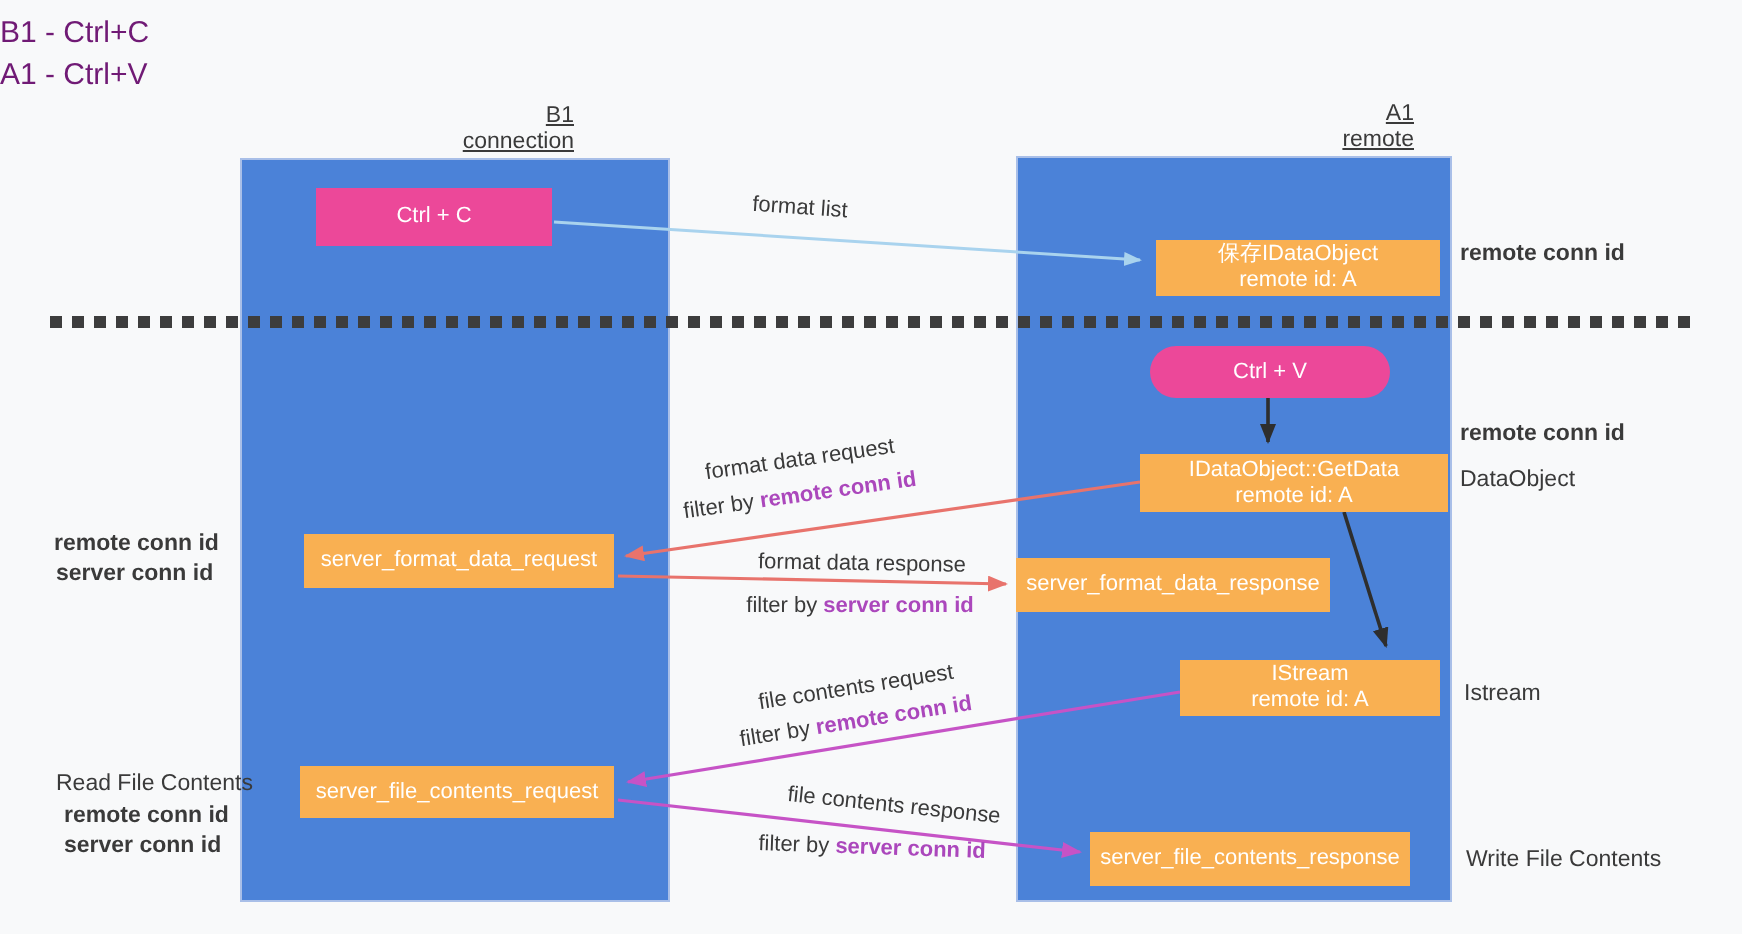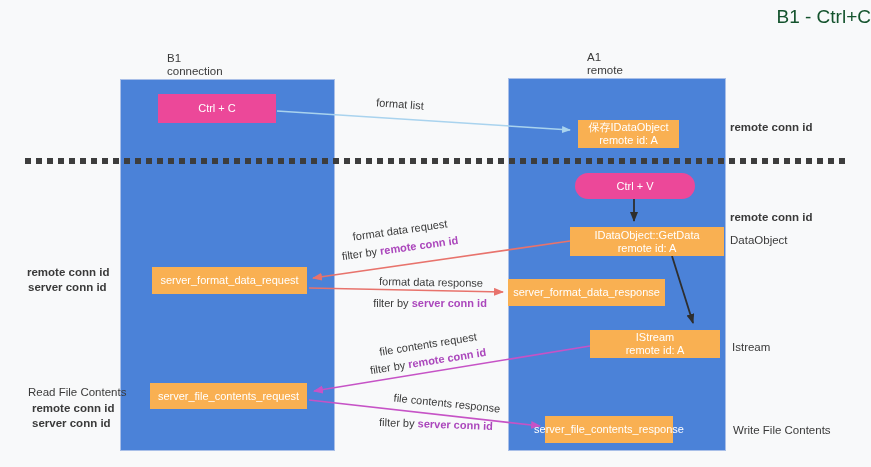--- a/index.html
+++ b/index.html
@@ -1,38 +1,39 @@
 <!DOCTYPE html>
 <html><head>
 <meta charset="utf-8">
 <style>
   html,body{margin:0;padding:0;background:#f8f9fa;}
   .canvas{position:relative;width:871px;height:467px;background:#f8f9fa;overflow:hidden;
           font-family:"Liberation Sans","DejaVu Sans",sans-serif;color:#3c3c3c;}
-  .title{position:absolute;top:6px;left:0;width:871px;text-align:right;
-         font-size:19px;line-height:21px;color:#14532d;}
-  .lane-header{position:absolute;width:120px;text-align:left;font-size:11.5px;line-height:13px;color:#3a3a3a;}
+  .title{position:absolute;top:6px;left:0;width:871px;text-align:left;
+         font-size:15px;line-height:21px;color:#701a75;}
+  .lane-header{position:absolute;width:120px;text-align:right;font-size:11.5px;line-height:13px;color:#3a3a3a;text-decoration:underline;}
   .lane{position:absolute;background:#4b82d8;border:1px solid #a9bfe8;box-sizing:border-box;}
   svg.overlay{position:absolute;left:0;top:0;width:871px;height:467px;pointer-events:none;}
   .node{position:absolute;display:flex;flex-direction:column;align-items:center;justify-content:center;
         color:#ffffff;font-size:11px;line-height:13px;text-align:center;box-sizing:border-box;}
   .node.orange{background:#f9b052;}
   .node.green{background:#ec4899;}
   .mid-label{position:absolute;font-size:11px;color:#3a3a3a;white-space:nowrap;transform-origin:center;}
   .bold-purple{color:#ab47bc;font-weight:bold;}
   .bold-green{color:#66bb6a;font-weight:bold;}
   .side-label{position:absolute;font-size:11.5px;white-space:nowrap;color:#3a3a3a;}
 </style>
 </head>
 <body>
 
 <div class="canvas">
 
   <div class="title">
     <div>B1 - Ctrl+C</div>
+    <div>A1 - Ctrl+V</div>
   </div>
 
   <div class="lane-header" style="left:167px;top:52px;">
     <div>B1</div>
     <div>connection</div>
   </div>
   <div class="lane-header" style="left:587px;top:51px;">
     <div>A1</div>
     <div>remote</div>
   </div>
@@ -62,21 +63,21 @@
     <line x1="570" y1="241" x2="313" y2="278" stroke="#e8736c" stroke-width="1.6" marker-end="url(#m-salmon)"></line>
     <line x1="309" y1="288" x2="503" y2="292" stroke="#e8736c" stroke-width="1.6" marker-end="url(#m-salmon)"></line>
     <line x1="590" y1="346" x2="314" y2="391" stroke="#c653c6" stroke-width="1.6" marker-end="url(#m-magenta)"></line>
     <line x1="309" y1="400" x2="540" y2="426" stroke="#c653c6" stroke-width="1.6" marker-end="url(#m-magenta)"></line>
   </svg>
 
   <div class="node green" style="left:158px;top:94px;width:118px;height:29px;">
     <div>Ctrl + C</div>
   </div>
 
-  <div class="node orange" style="left:578px;top:120px;width:101px;height:28px;">
+  <div class="node orange" style="left:578px;top:120px;width:142px;height:28px;">
     <div>保存IDataObject</div>
     <div>remote id: A</div>
   </div>
 
   <div class="node green" style="left:575px;top:173px;width:120px;height:26px;border-radius:13px;">
     <div>Ctrl + V</div>
   </div>
 
   <div class="node orange" style="left:570px;top:227px;width:154px;height:29px;">
     <div>IDataObject::GetData</div>
@@ -93,21 +94,21 @@
 
   <div class="node orange" style="left:590px;top:330px;width:130px;height:28px;">
     <div>IStream</div>
     <div>remote id: A</div>
   </div>
 
   <div class="node orange" style="left:150px;top:383px;width:157px;height:26px;">
     <div>server_file_contents_request</div>
   </div>
 
-  <div class="node orange" style="left:545px;top:416px;width:128px;height:27px;">
+  <div class="node orange" style="left:545px;top:416px;width:160px;height:27px;">
     <div>server_file_contents_response</div>
   </div>
 
   <div class="mid-label" style="left:400px;top:98px;transform:translateX(-50%) rotate(4deg);">format list</div>
 
   <div class="mid-label" style="left:400px;top:224px;transform:translateX(-50%) rotate(-8deg);">format data request</div>
   <div class="mid-label" style="left:400px;top:242px;transform:translateX(-50%) rotate(-8deg);">
     <span>filter by </span><span class="bold-purple">remote conn id</span>
   </div>
 

